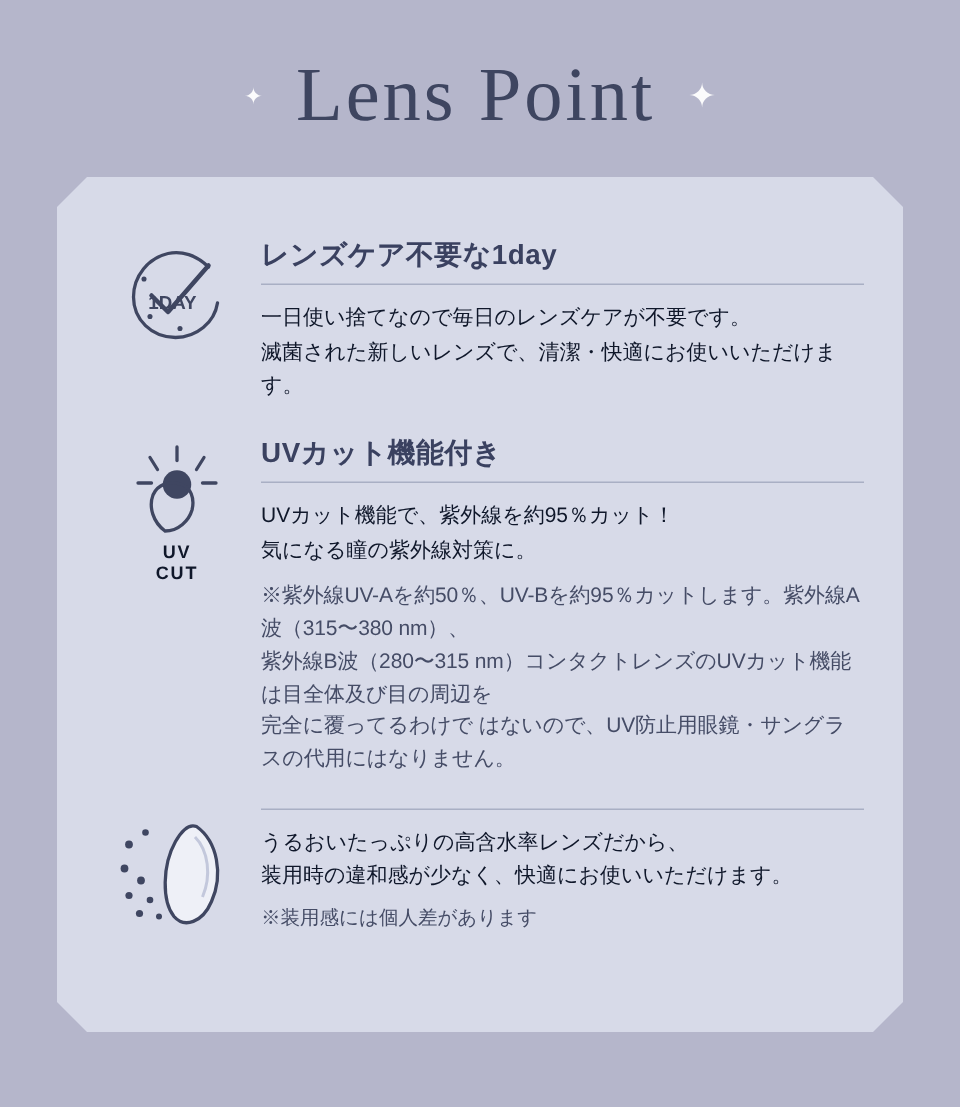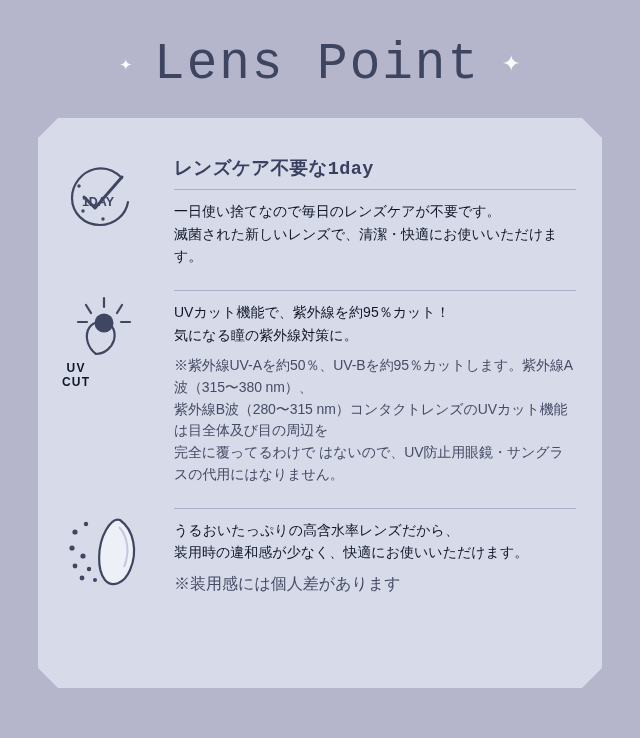--- a/index.html
+++ b/index.html
@@ -28,21 +28,21 @@
     top: 28px;
     left: 0;
     width: 640px;
     height: 72px;
     display: flex;
     align-items: center;
     justify-content: center;
     gap: 22px;
   }
   .title {
-    font-family: Liberation Mono, monospace;
+    font-family: Liberation Serif, serif;
     font-size: 51px;
     letter-spacing: 2px;
     color: #3e4560;
     font-weight: 400;
     line-height: 1;
     white-space: nowrap;
   }
   .sparkle {
     color: #ffffff;
     font-size: 22px;
@@ -86,36 +86,35 @@
     padding: 0 26px 0 24px;
     box-sizing: border-box;
   }
   .row + .row { margin-top: 22px; }
 
   .icon-col {
     width: 112px;
     flex: 0 0 112px;
     display: flex;
     flex-direction: column;
-    align-items: flex-start;
+    align-items: center;
     padding-top: 6px;
   }
   .text-col {
     flex: 1 1 auto;
     padding-top: 0;
   }
 
   .head {
     font-size: 18.5px;
     font-weight: bold;
     color: #3a4160;
     letter-spacing: .4px;
     margin: 0 0 7px 0;
     line-height: 1.3;
-    font-family: Liberation Mono, monospace;
   }
   .rule {
     height: 1px;
     background: #9aa0b8;
     opacity: .75;
     margin-bottom: 10px;
   }
   .body-text {
     font-size: 14px;
     line-height: 1.62;
@@ -123,24 +122,25 @@
     margin: 0;
   }
   .note {
     font-size: 14px;
     line-height: 1.55;
     color: #454c66;
     margin: 9px 0 0 0;
     letter-spacing: -.1px;
   }
   .note-sm {
-    font-size: 16px;
+    font-size: 13px;
     line-height: 1.5;
     color: #454c66;
     margin: 8px 0 0 0;
+    font-family: Liberation Mono, monospace;
   }
 
   
   .icon-1day svg, .icon-uv svg, .icon-soft svg, .icon-moist svg { display: block; }
 
   .uv-label {
     margin-top: 2px;
     text-align: center;
     font-size: 12px;
     font-weight: bold;
@@ -206,20 +206,21 @@
               </g>
               <circle cx="42" cy="27" r="9.5" fill="#3f4661"></circle>
               <g fill="none" stroke="#3f4661" stroke-width="2.2">
                 <path d="M30 62 C22 56 19 46 22 38 C25 31 33 28 41 31 C47 33 50 40 48 48 C46 55 39 62 30 62 Z" transform="translate(4,-4)"></path>
               </g>
             </svg>
           </span>
           <div class="uv-label">UV<br>CUT</div>
         </div>
         <div class="text-col">
+          <p class="head">UVカット機能付き</p>
           <div class="rule"></div>
           <p class="body-text" style="white-space:pre-line">UVカット機能で、紫外線を約95％カット！
 気になる瞳の紫外線対策に。</p>
           <p class="note" style="white-space:pre-line">※紫外線UV-Aを約50％、UV-Bを約95％カットします。紫外線A波（315〜380 nm）、
 紫外線B波（280〜315 nm）コンタクトレンズのUVカット機能は目全体及び目の周辺を
 完全に覆ってるわけで はないので、UV防止用眼鏡・サングラスの代用にはなりません。</p>
         </div>
       </div>
 
       <div class="row">

